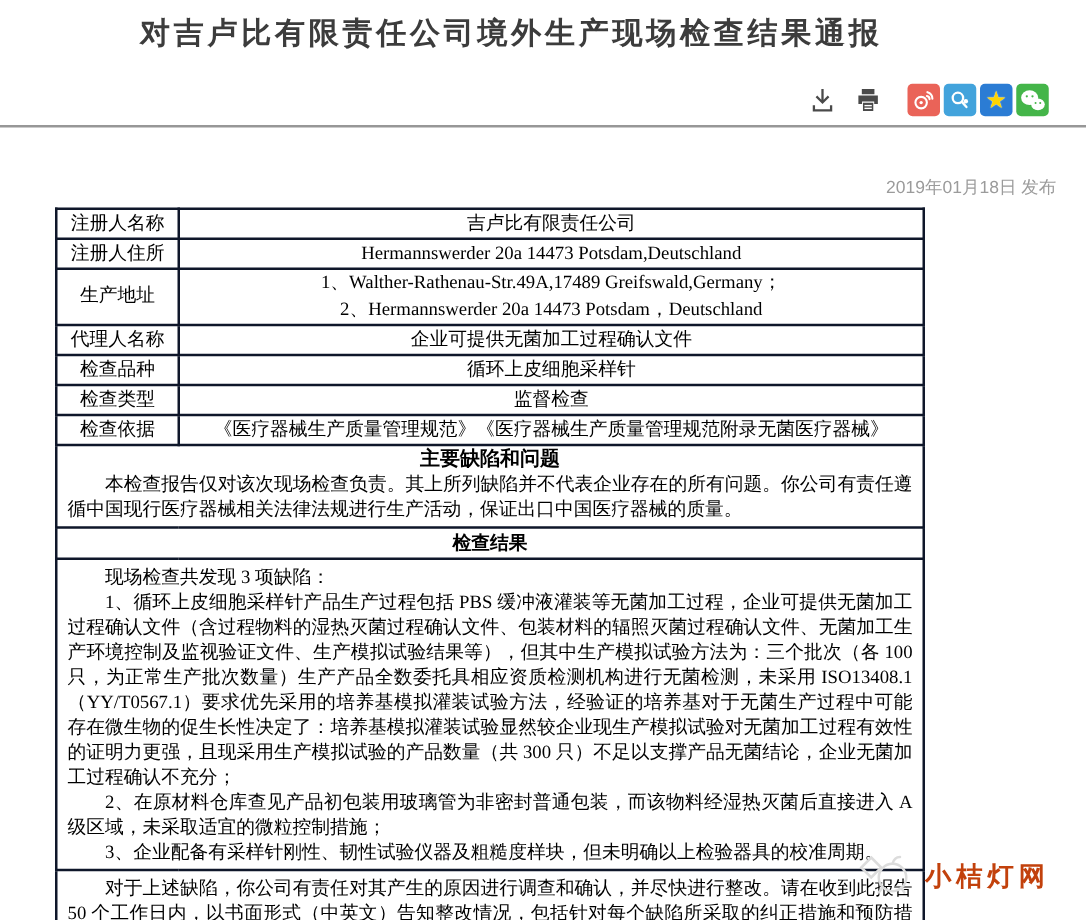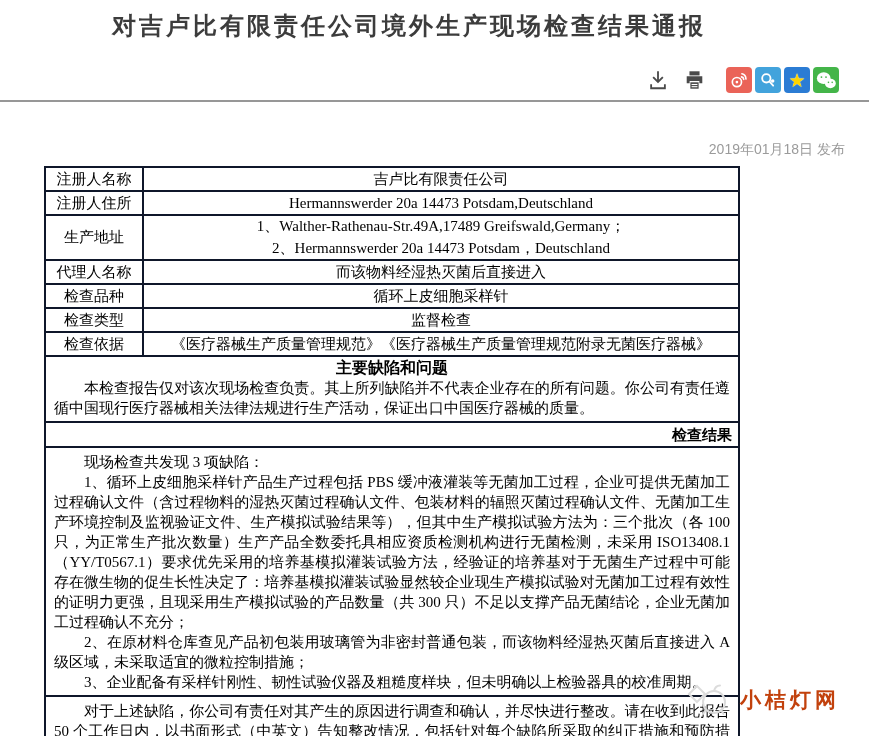--- a/index.html
+++ b/index.html
@@ -29,21 +29,21 @@
     border-collapse:collapse;table-layout:fixed;
     border:2px solid #111;
     font-family:"Liberation Serif",serif;color:#000;
   }
   table.report td{border:2px solid #0f172a;font-size:15px;vertical-align:middle;margin-left:34px;}
   td.lab{width:98px;text-align:center;line-height:21px;height:22px;padding:0 2px;}
   td.val{text-align:center;line-height:21px;padding:0 6px;}
   .addr-line{line-height:21.5px;text-align:center;}
   td.sec-cell{padding:1px 8px 3px 8px;}
   .sec-head{text-align:center;font-weight:bold;font-size:16px;line-height:20px;}
-  td.sec-head-cell{text-align:right;font-weight:bold;font-size:16px;line-height:20px;height:21px;padding:1px 6px;}
+  td.sec-head-cell{text-align:center;font-weight:bold;font-size:16px;line-height:20px;height:21px;padding:1px 6px;}
   p.para{margin:0;text-indent:2em;text-align:justify;line-height:20px;}
   td.content-cell{padding:4px 8px 3px 8px;}
 
   .watermark{position:absolute;left:684px;top:676px;display:flex;align-items:center;z-index:9;}
   .wm-icon{margin-right:6px;}
   .wm-text{font-size:21px;letter-spacing:4px;color:#c2410c;font-weight:bold;white-space:nowrap;}
 </style>
 </head>
 <body>
 
@@ -117,21 +117,21 @@
       </tr>
       <tr>
         <td class="lab">生产地址</td>
         <td class="val">
           <div class="addr-line">1、Walther-Rathenau-Str.49A,17489 Greifswald,Germany；</div>
           <div class="addr-line">2、Hermannswerder 20a 14473 Potsdam，Deutschland</div>
         </td>
       </tr>
       <tr>
         <td class="lab">代理人名称</td>
-        <td class="val">而该物料经湿热灭菌后直接进入</td>
+        <td class="val">企业可提供无菌加工过程确认文件</td>
       </tr>
       <tr>
         <td class="lab">检查品种</td>
         <td class="val">循环上皮细胞采样针</td>
       </tr>
       <tr>
         <td class="lab">检查类型</td>
         <td class="val">监督检查</td>
       </tr>
       <tr>

